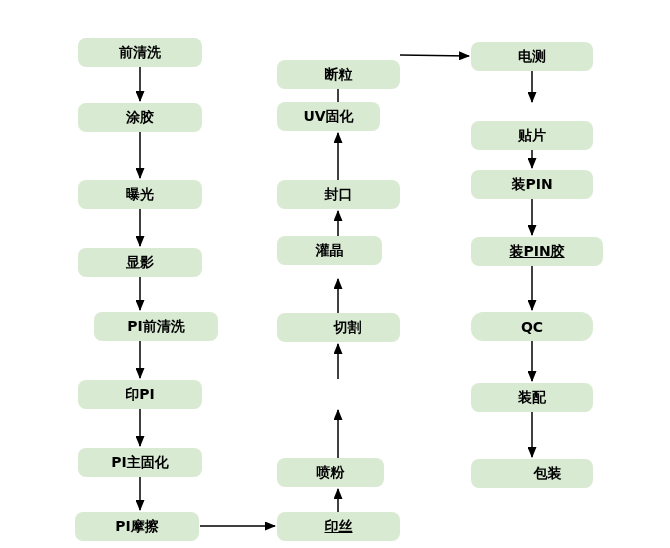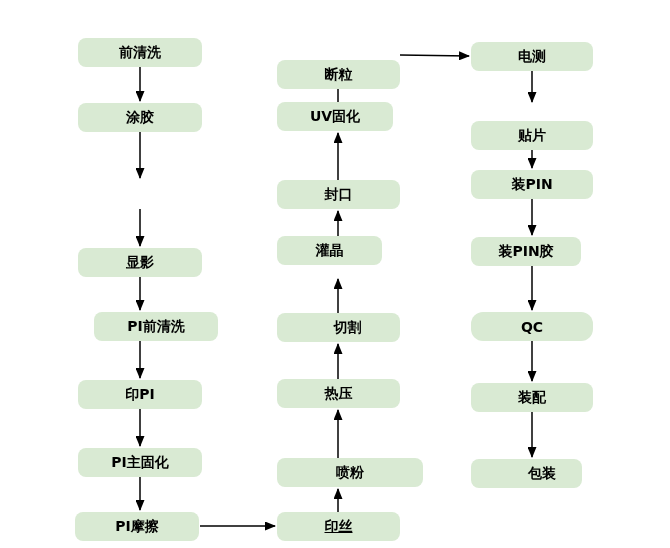--- a/index.html
+++ b/index.html
@@ -69,36 +69,36 @@
     <line x1="532" y1="71" x2="532" y2="102" stroke="#000" stroke-width="1.5" marker-end="url(#ah)"></line>
     <line x1="532" y1="133" x2="532" y2="168" stroke="#000" stroke-width="1.5" marker-end="url(#ah)"></line>
     <line x1="532" y1="199" x2="532" y2="235" stroke="#000" stroke-width="1.5" marker-end="url(#ah)"></line>
     <line x1="532" y1="266" x2="532" y2="310" stroke="#000" stroke-width="1.5" marker-end="url(#ah)"></line>
     <line x1="532" y1="341" x2="532" y2="381" stroke="#000" stroke-width="1.5" marker-end="url(#ah)"></line>
     <line x1="532" y1="412" x2="532" y2="457" stroke="#000" stroke-width="1.5" marker-end="url(#ah)"></line>
   </svg>
 
   <div class="node" style="left:78px;  top:38px;  width:124px;">前清洗</div>
   <div class="node" style="left:78px;  top:103px; width:124px;">涂胶</div>
+  <div class="node" style="left:78px;  top:180px; width:124px;">曝光</div>
   <div class="node" style="left:78px;  top:248px; width:124px;">显影</div>
   <div class="node" style="left:94px;  top:312px; width:124px;">PI前清洗</div>
   <div class="node" style="left:78px;  top:380px; width:124px;">印PI</div>
   <div class="node" style="left:78px;  top:448px; width:124px;">PI主固化</div>
   <div class="node" style="left:75px;  top:512px; width:124px;">PI摩擦</div>
 
   <div class="node" style="left:277px; top:512px; width:123px;text-decoration:underline;">印丝</div>
-  <div class="node" style="left:277px; top:458px; width:146px;">喷粉</div>
-  <div class="node" style="left:277px; top:379px; width:123px;">热压</div>
+  <div class="node" style="left:277px; top:458px; width:107px;">喷粉</div>
   <div class="node" style="left:277px; top:313px; width:123px;padding-left:18px;">切割</div>
   <div class="node" style="left:277px; top:236px; width:105px;">灌晶</div>
   <div class="node" style="left:277px; top:180px; width:123px;">封口</div>
-  <div class="node" style="left:277px; top:102px; width:116px;text-align:center;">UV固化</div>
+  <div class="node" style="left:277px; top:102px; width:103px;text-align:center;">UV固化</div>
   <div class="node" style="left:277px; top:38px;  width:123px;margin-top:22px;">断粒</div>
 
   <div class="node" style="left:471px; top:42px;  width:122px;">电测</div>
   <div class="node" style="left:471px; top:104px; width:122px;margin-top:17px;">贴片</div>
   <div class="node" style="left:471px; top:170px; width:122px;">装PIN</div>
-  <div class="node" style="left:471px; top:237px; width:110px;">装PIN胶</div>
+  <div class="node" style="left:471px; top:237px; width:132px;text-decoration:underline;">装PIN胶</div>
   <div class="node" style="left:471px; top:312px; width:122px;border-radius:12px;">QC</div>
   <div class="node" style="left:471px; top:383px; width:122px;">装配</div>
-  <div class="node" style="left:471px; top:459px; width:111px;padding-left:31px;">包装</div>
+  <div class="node" style="left:471px; top:459px; width:122px;padding-left:31px;">包装</div>
 
 </div>
 
 </body></html>

